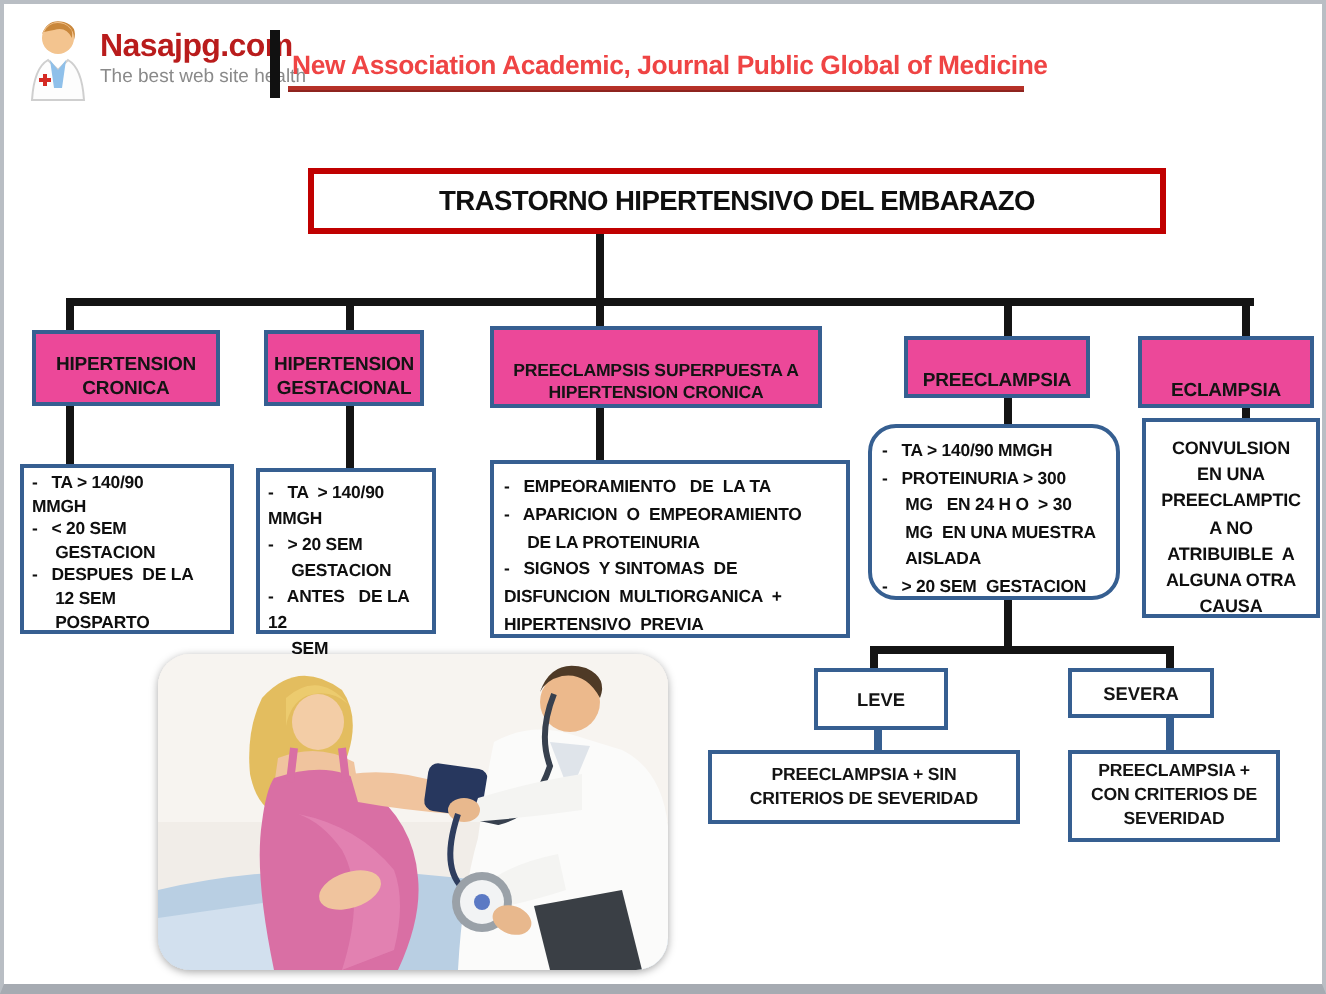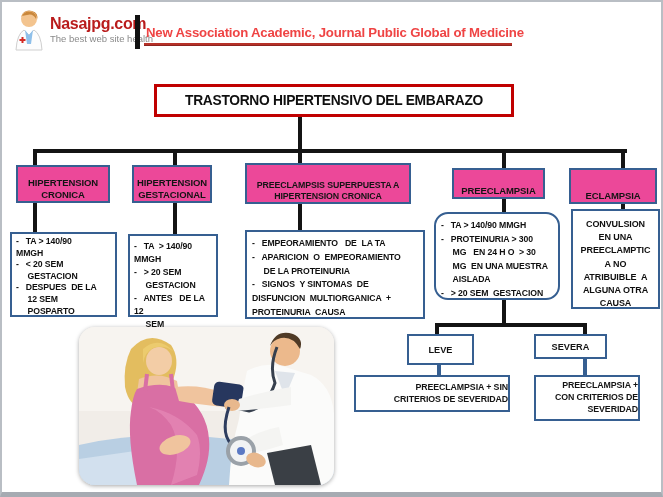--- a/index.html
+++ b/index.html
@@ -13,21 +13,21 @@
   
   .logo-icon { position:absolute; left:10px; top:6px; width:34px; height:44px; }
   .site-name { position:absolute; left:48px; top:13px; font-size:16px; font-weight:bold; color:#b91c1c; letter-spacing:-0.3px; }
   .site-tagline { position:absolute; left:48px; top:31px; font-size:9.5px; color:#8a8a8a; }
   .divider-bar { position:absolute; left:133px; top:13px; width:5px; height:34px; background:#111; }
   .journal-title { position:absolute; left:144px; top:23px; width:380px; font-size:13.2px; font-weight:bold; color:#ef4444; letter-spacing:-0.2px; white-space:nowrap; }
   .journal-underline { position:absolute; left:142px; top:41px; width:368px; height:3px; background:#b63128; border-bottom:1px solid #8e241f; }
 
   
   .title-box {
-    position:absolute; left:152px; top:82px; width:360px; height:33px;
+    position:absolute; left:152px; top:82px; width:429px; height:33px;
     border:3px solid #c00000; display:flex; align-items:center; justify-content:center;
     font-size:13.8px; font-weight:bold; letter-spacing:-0.3px; color:#0f0f0f;
   }
 
   
   .v { position:absolute; width:4px; background:#141414; }
   .h { position:absolute; height:4px; background:#141414; }
   .v.blue { background:#365f91; }
 
   
@@ -56,21 +56,21 @@
   .sev-box {
     position:absolute; border:2.5px solid #365f91; background:#fff;
     display:flex; align-items:center; justify-content:center;
     font-weight:bold; font-size:9.2px;
   }
   #leve   { left:405px; top:332px; width:67px; height:31px; }
   #severa { left:532px; top:332px; width:73px; height:25px; }
 
   .result-box {
     position:absolute; border:2.5px solid #365f91; background:#fff;
-    display:flex; flex-direction:column; align-items:flex-end; justify-content:center;
+    display:flex; flex-direction:column; align-items:center; justify-content:center;
     font-weight:bold; font-size:8.8px; line-height:1.35; text-align:center; letter-spacing:-0.1px;
   }
   #res-left  { left:352px; top:373px; width:156px; height:37px; }
   #res-right { left:532px; top:373px; width:106px;  height:46px; }
 
   
   .photo {
     position:absolute; left:77px; top:325px; width:255px; height:158px;
     border-radius:16px; overflow:hidden; box-shadow:0 1px 4px rgba(0,0,0,0.35), 0 0 0 2px #ececec inset;
   }
@@ -154,21 +154,21 @@
     <div class="crit-line">     GESTACION</div>
     <div class="crit-line">-   ANTES   DE LA 12</div>
     <div class="crit-line">     SEM  POSPARTO</div>
   </div>
   <div class="detail-box" id="det3">
     <div class="crit-line">-   EMPEORAMIENTO   DE  LA TA</div>
     <div class="crit-line">-   APARICION  O  EMPEORAMIENTO</div>
     <div class="crit-line">     DE LA PROTEINURIA</div>
     <div class="crit-line">-   SIGNOS  Y SINTOMAS  DE</div>
     <div class="crit-line">DISFUNCION  MULTIORGANICA  +</div>
-    <div class="crit-line">PROTEINURIA  CAUSA</div>
+    <div class="crit-line">HIPERTENSIVO  PREVIA</div>
   </div>
   <div class="detail-box" id="det4">
     <div class="crit-line">-   TA &gt; 140/90 MMGH</div>
     <div class="crit-line">-   PROTEINURIA &gt; 300</div>
     <div class="crit-line">     MG   EN 24 H O  &gt; 30</div>
     <div class="crit-line">     MG  EN UNA MUESTRA</div>
     <div class="crit-line">     AISLADA</div>
     <div class="crit-line">-   &gt; 20 SEM  GESTACION</div>
   </div>
   <div class="detail-box" id="det5">

